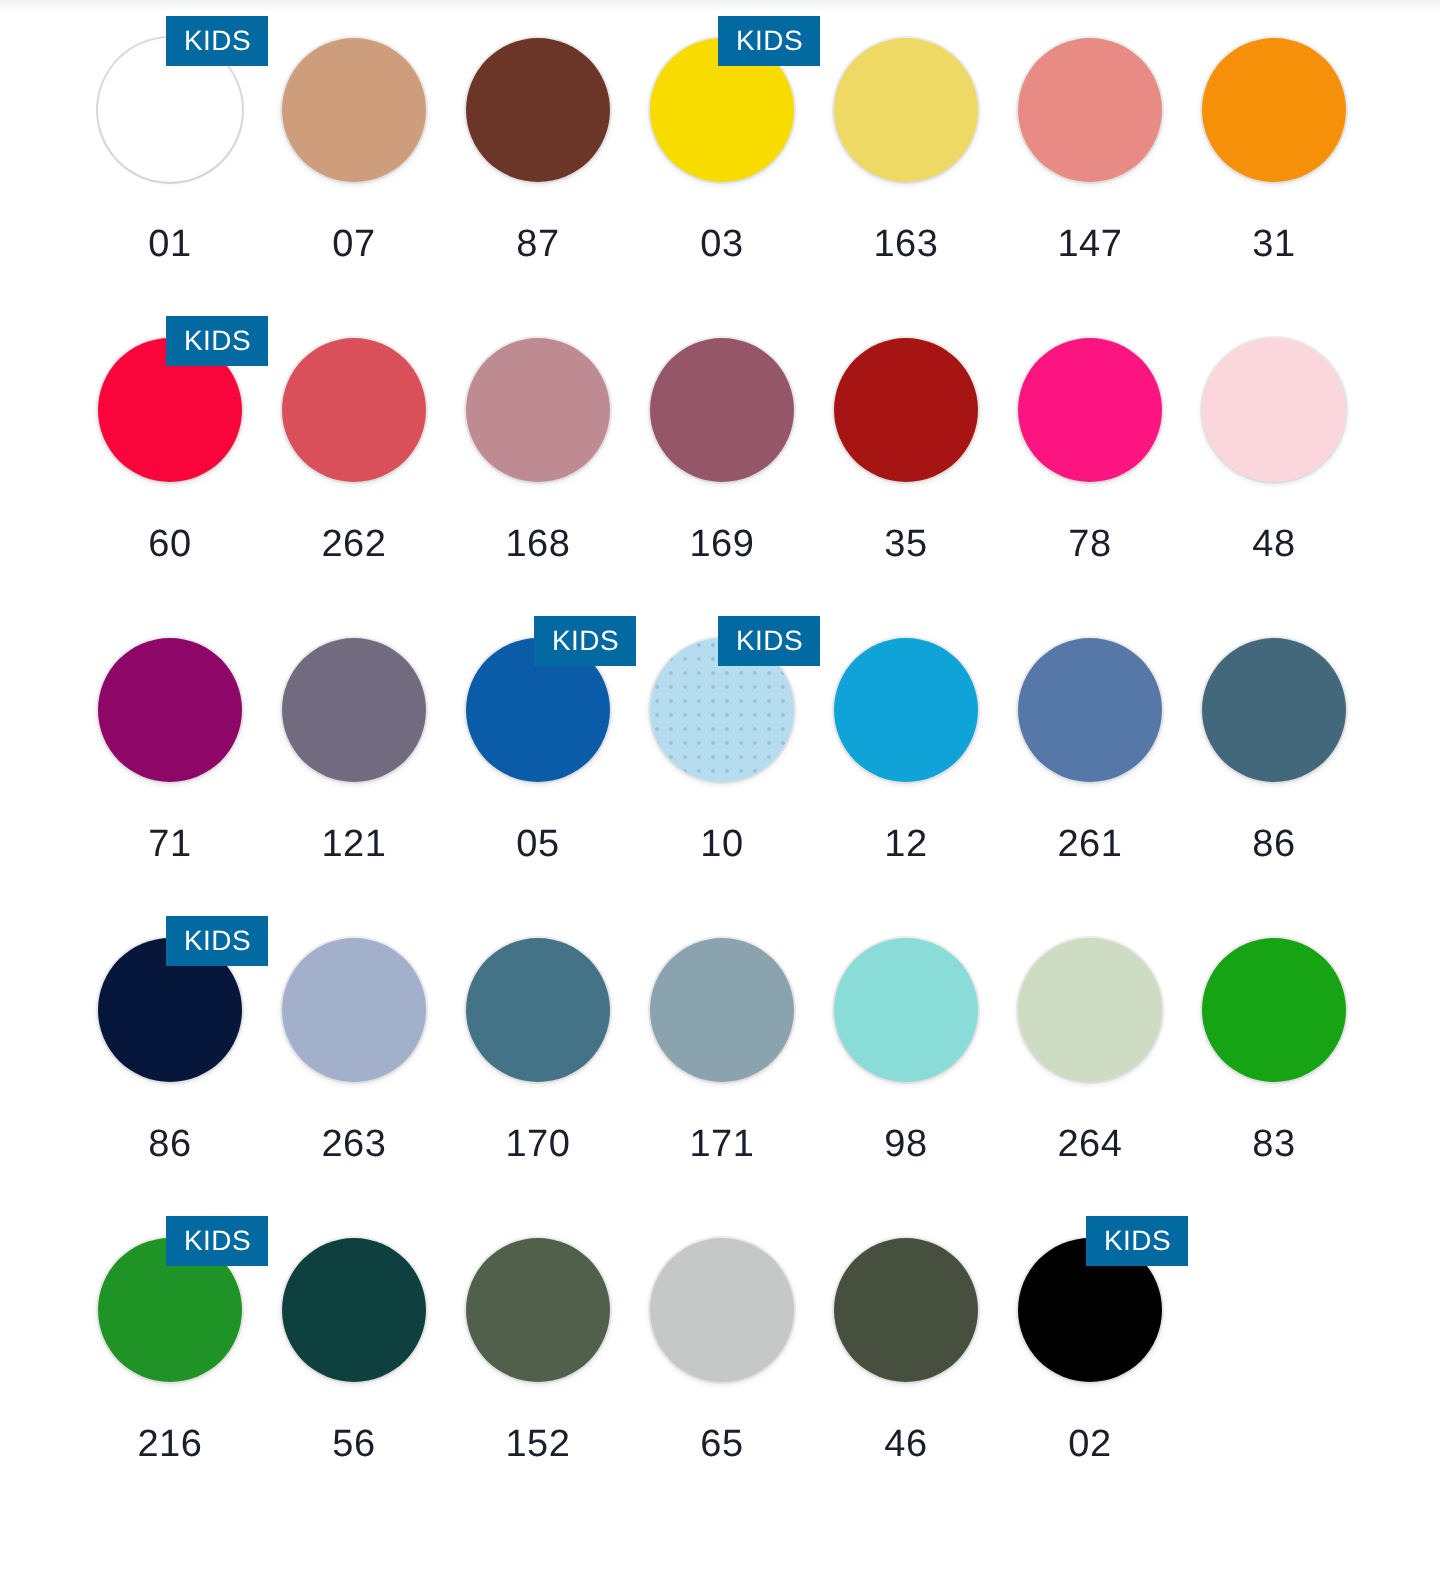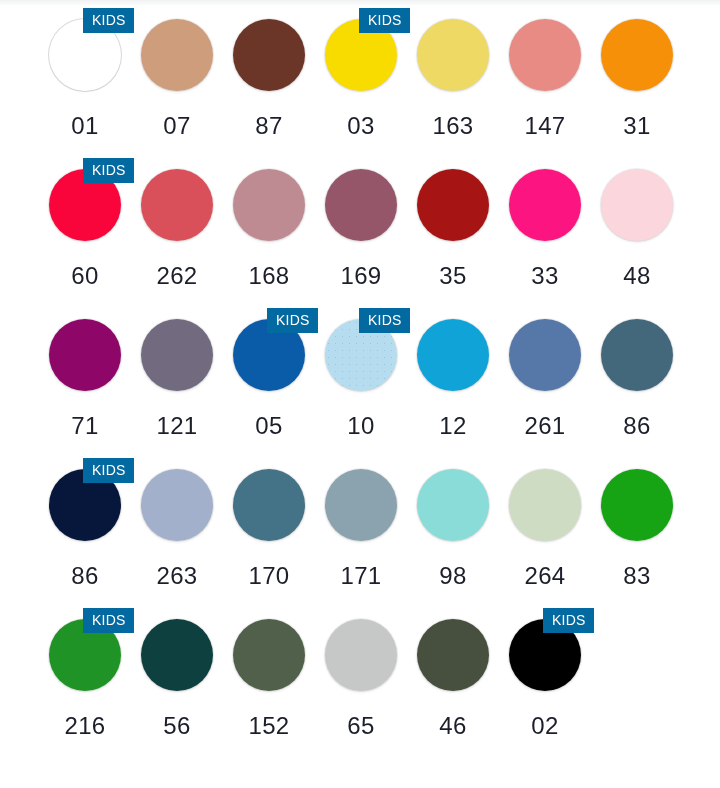--- a/index.html
+++ b/index.html
@@ -93,21 +93,21 @@
     height: 25px;
     padding: 0 9px;
     letter-spacing: 0.2px;
     font-family: "Liberation Sans", sans-serif;
     white-space: nowrap;
     margin-left: 48px;
   }
 
   .swatch-label {
     margin-top: 8px;
-    font-size: 24px;
+    font-size: 19px;
     color: #1b1f2a;
     letter-spacing: 0.3px;
     font-family: "Liberation Sans", sans-serif;
     text-align: center;
   }
 </style>
 </head>
 <body>
 
 <div class="top-edge"></div>
@@ -185,21 +185,21 @@
     <div class="swatch-cell">
       <div class="swatch-dot-wrap">
         <div class="swatch-dot" style="background: rgb(167, 20, 20);"></div>
       </div>
       <div class="swatch-label">35</div>
     </div>
     <div class="swatch-cell">
       <div class="swatch-dot-wrap">
         <div class="swatch-dot" style="background: rgb(252, 21, 128);"></div>
       </div>
-      <div class="swatch-label">33</div>
+      <div class="swatch-label">78</div>
     </div>
     <div class="swatch-cell">
       <div class="swatch-dot-wrap">
         <div class="swatch-dot" style="background: rgb(251, 214, 221);"></div>
       </div>
       <div class="swatch-label">48</div>
     </div>
     <div class="swatch-cell">
       <div class="swatch-dot-wrap">
         <div class="swatch-dot" style="background: rgb(142, 6, 104);"></div>

